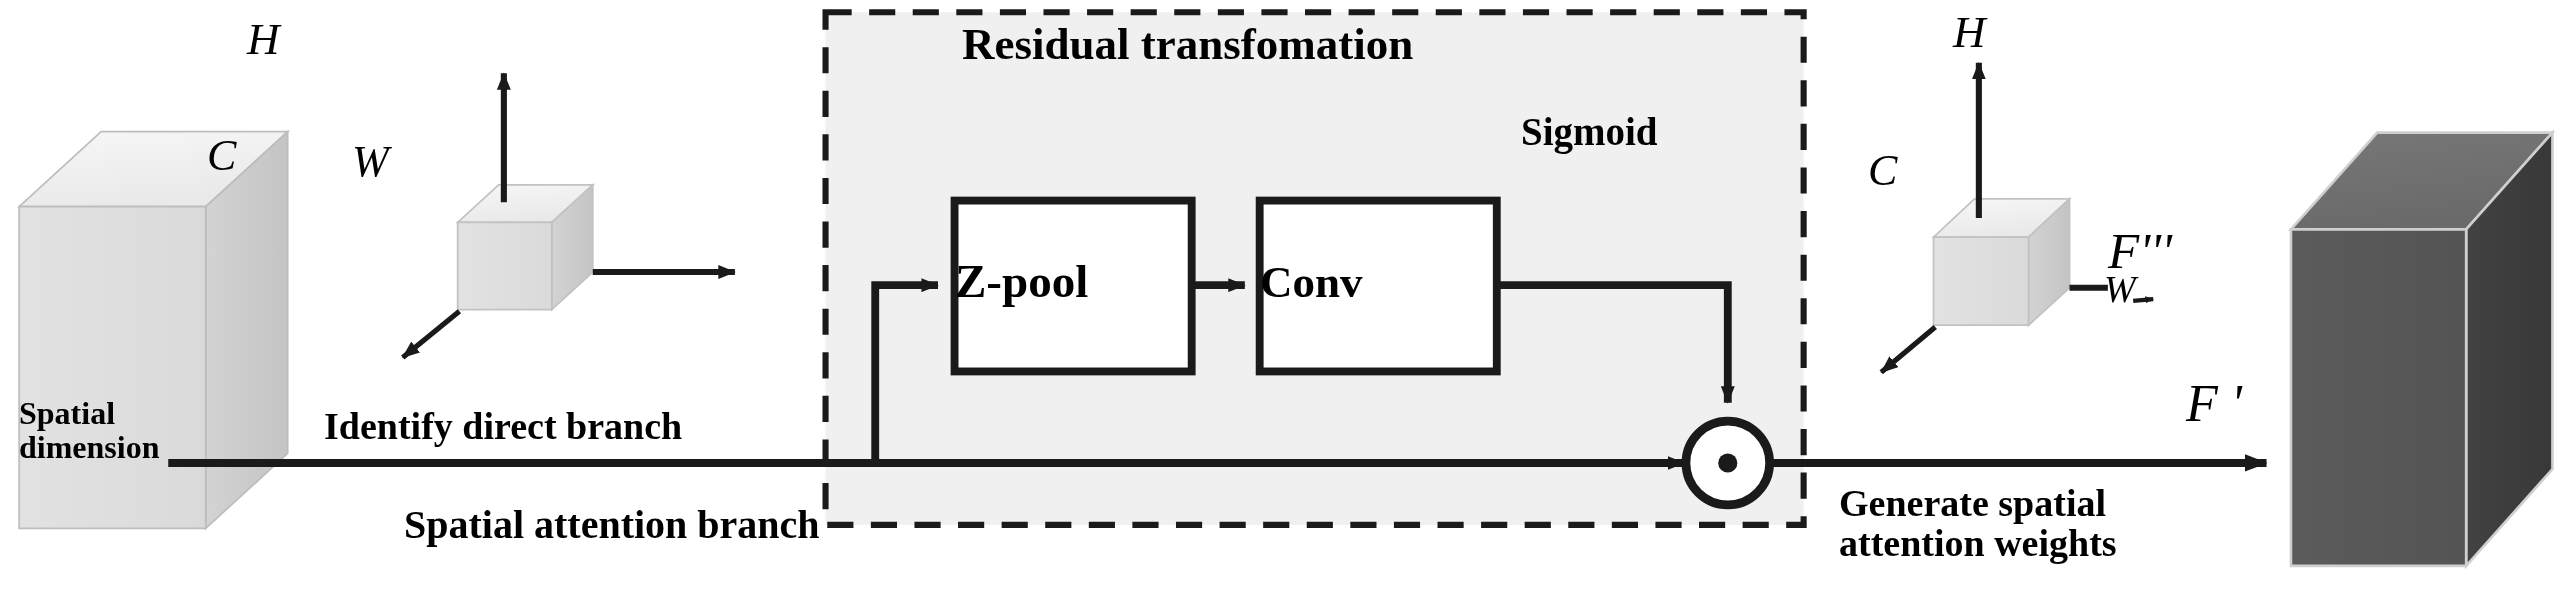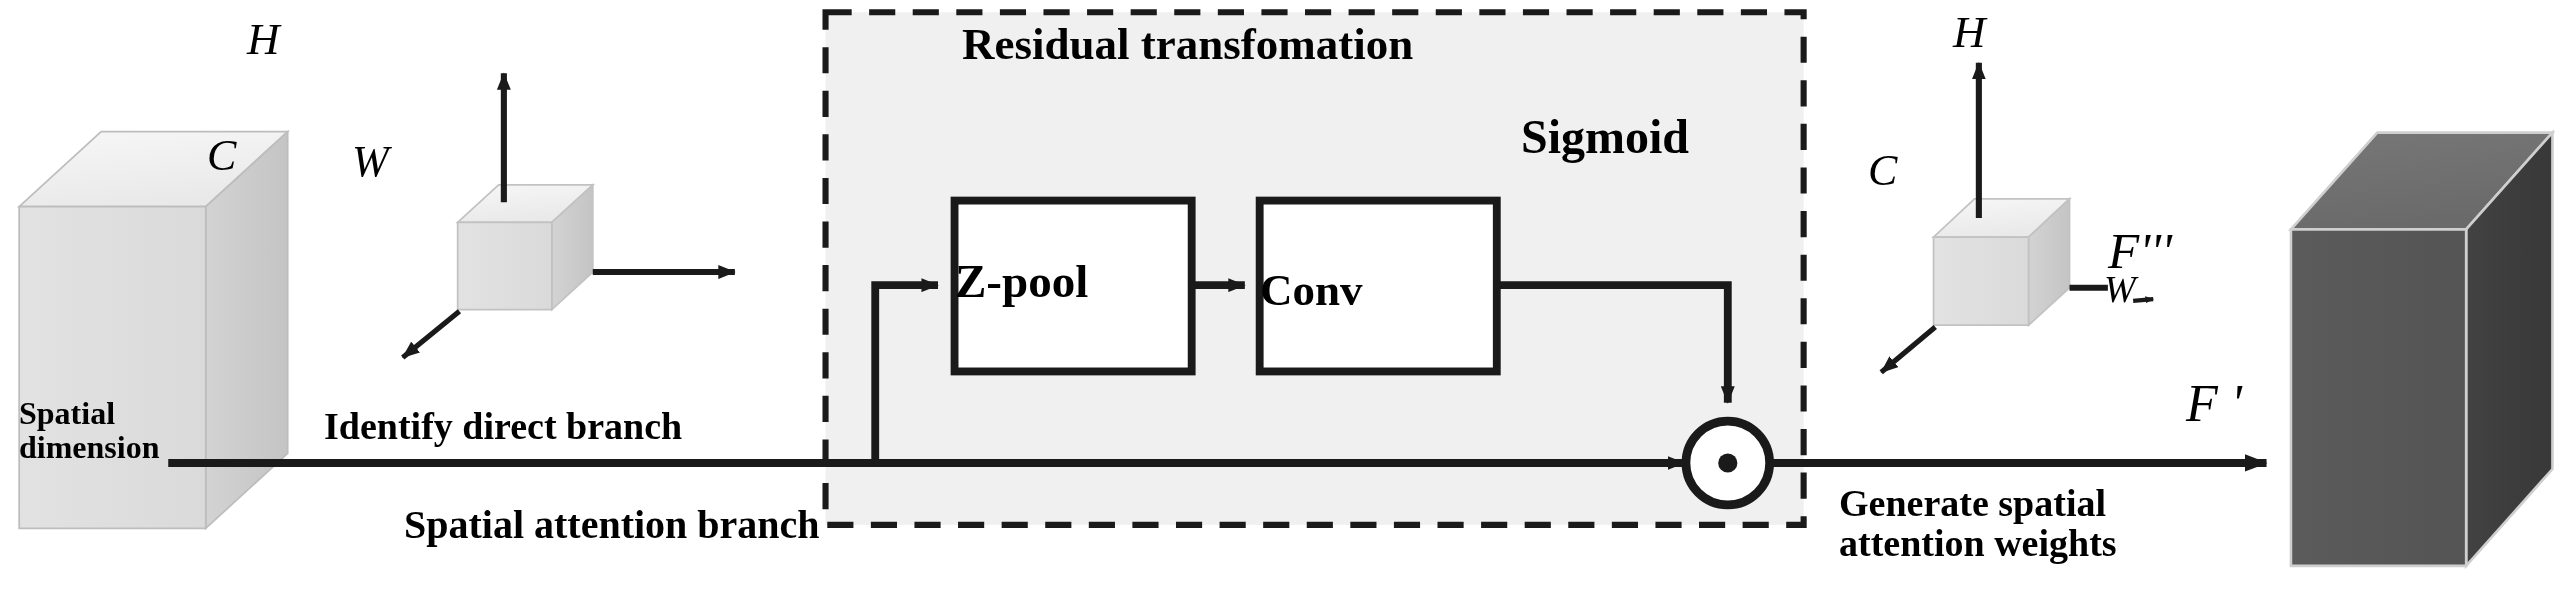--- a/index.html
+++ b/index.html
@@ -155,24 +155,24 @@
   <div class="txt bold-serif center-txt" style="left:19px; top:397px; width:180px; font-size:32px;">
     <div>Spatial</div>
     <div>dimension</div>
   </div>
 
   <div class="txt ital-serif" style="left:247px; top:15.7px; font-size:45px;">H</div>
   <div class="txt ital-serif" style="left:352px; top:139px; font-size:44px;">W</div>
   <div class="txt ital-serif" style="left:207px; top:133px; font-size:44px;">C</div>
 
   <div class="txt bold-serif" style="left:962px; top:21px; font-size:45px;">Residual transfomation</div>
-  <div class="txt bold-serif" style="left:1521px; top:112px; font-size:48px;">Sigmoid</div>
+  <div class="txt bold-serif" style="left:1521px; top:112px; font-size:39px;">Sigmoid</div>
 
   <div class="txt bold-serif center-txt" style="left:955px; top:257px; width:237px; font-size:47px;">Z-pool</div>
-  <div class="txt bold-serif center-txt" style="left:1260px; top:267px; width:237px; font-size:45px;">Conv</div>
+  <div class="txt bold-serif center-txt" style="left:1260px; top:259px; width:237px; font-size:45px;">Conv</div>
 
   <div class="txt bold-serif" style="left:324px; top:407px; font-size:38px;">Identify direct branch</div>
   <div class="txt bold-serif center-txt" style="left:1839px; top:484px; width:384px; font-size:38px;">
     <div>Generate spatial</div>
     <div>attention weights</div>
   </div>
 
   <div class="txt bold-serif" style="left:404px; top:504px; font-size:40px;">Spatial attention branch</div>
 
   <div class="txt ital-serif" style="left:1953px; top:8.7px; font-size:45px;">H</div>

